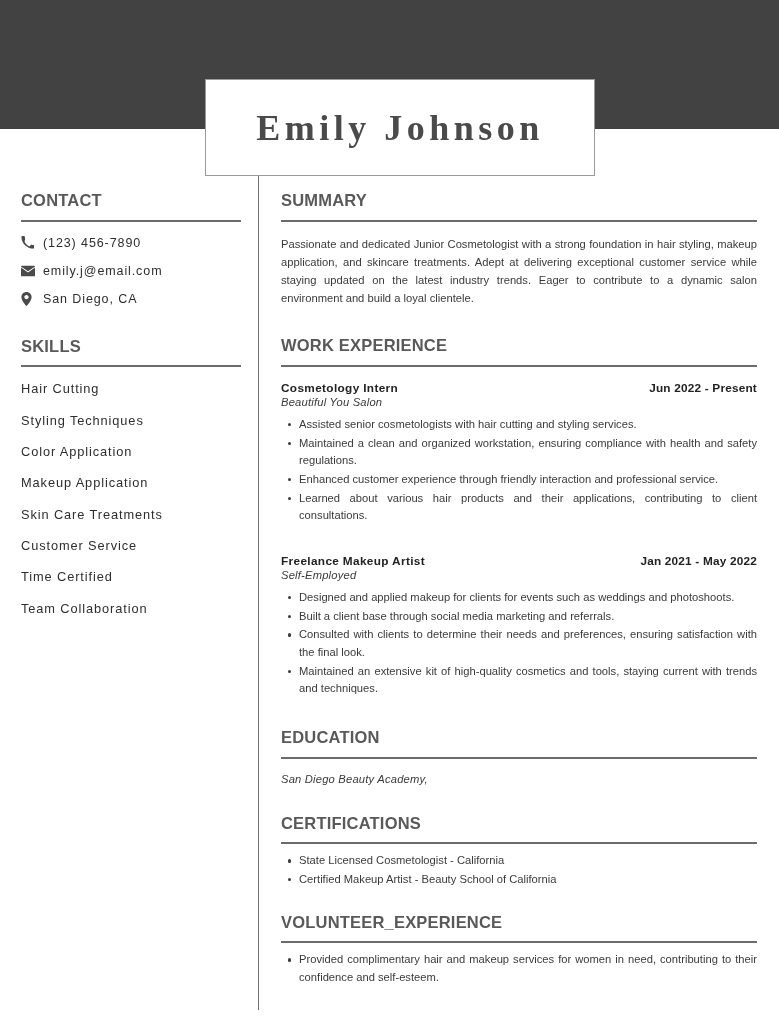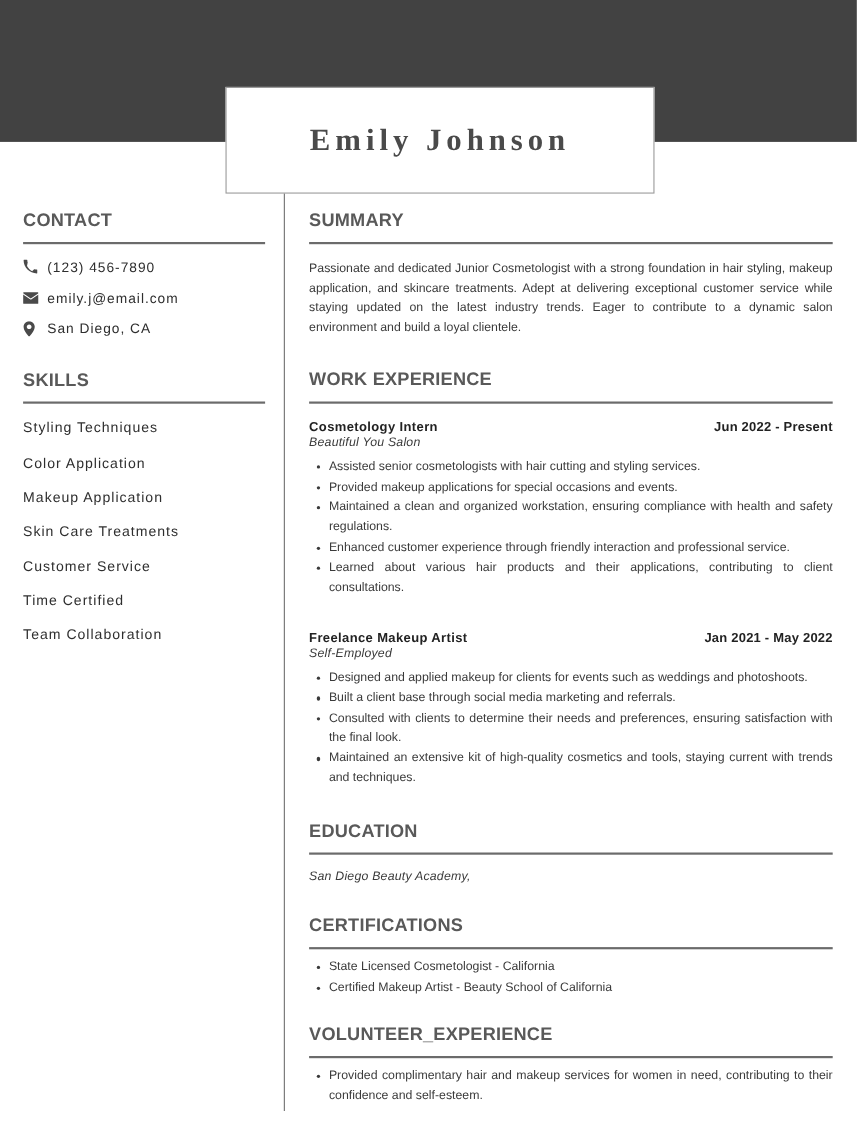--- a/index.html
+++ b/index.html
@@ -33,21 +33,21 @@
     height: 97px;
     background: #ffffff;
     border: 1px solid #9a9a9a;
     box-sizing: border-box;
     display: flex;
     align-items: center;
     justify-content: center;
   }
   .name-text {
     font-family: "Liberation Serif", serif;
-    font-size: 28px;
+    font-size: 36px;
     font-weight: bold;
     letter-spacing: 4.5px;
     color: #4a4a4a;
     white-space: nowrap;
   }
 
   
   .col-left {
     position: absolute;
     top: 190px;
@@ -226,20 +226,21 @@
         <span>San  Diego,  CA</span>
       </div>
 
     </div>
   </div>
 
   <div class="left-block">
     <div class="sec-title">SKILLS</div>
     <div class="sec-rule"></div>
     <div class="skills-list">
+      <div class="skill-item">Hair  Cutting</div>
       <div class="skill-item">Styling  Techniques</div>
       <div class="skill-item">Color  Application</div>
       <div class="skill-item">Makeup  Application</div>
       <div class="skill-item">Skin  Care  Treatments</div>
       <div class="skill-item">Customer  Service</div>
       <div class="skill-item">Time  Certified</div>
       <div class="skill-item">Team  Collaboration</div>
     </div>
   </div>
 
@@ -260,21 +261,20 @@
     <div class="sec-rule"></div>
 
     <div class="entry">
       <div class="entry-head">
         <span class="entry-title">Cosmetology Intern</span>
         <span class="entry-date">Jun 2022 - Present</span>
       </div>
       <div class="entry-sub">Beautiful You Salon</div>
       <ul class="bullets">
         <li>Assisted senior cosmetologists with hair cutting and styling services.</li>
-        <li>Provided makeup applications for special occasions and events.</li>
         <li>Maintained a clean and organized workstation, ensuring compliance with health and safety regulations.</li>
         <li>Enhanced customer experience through friendly interaction and professional service.</li>
         <li>Learned about various hair products and their applications, contributing to client consultations.</li>
       </ul>
     </div>
 
     <div class="entry-gap"></div>
 
     <div class="entry">
       <div class="entry-head">

